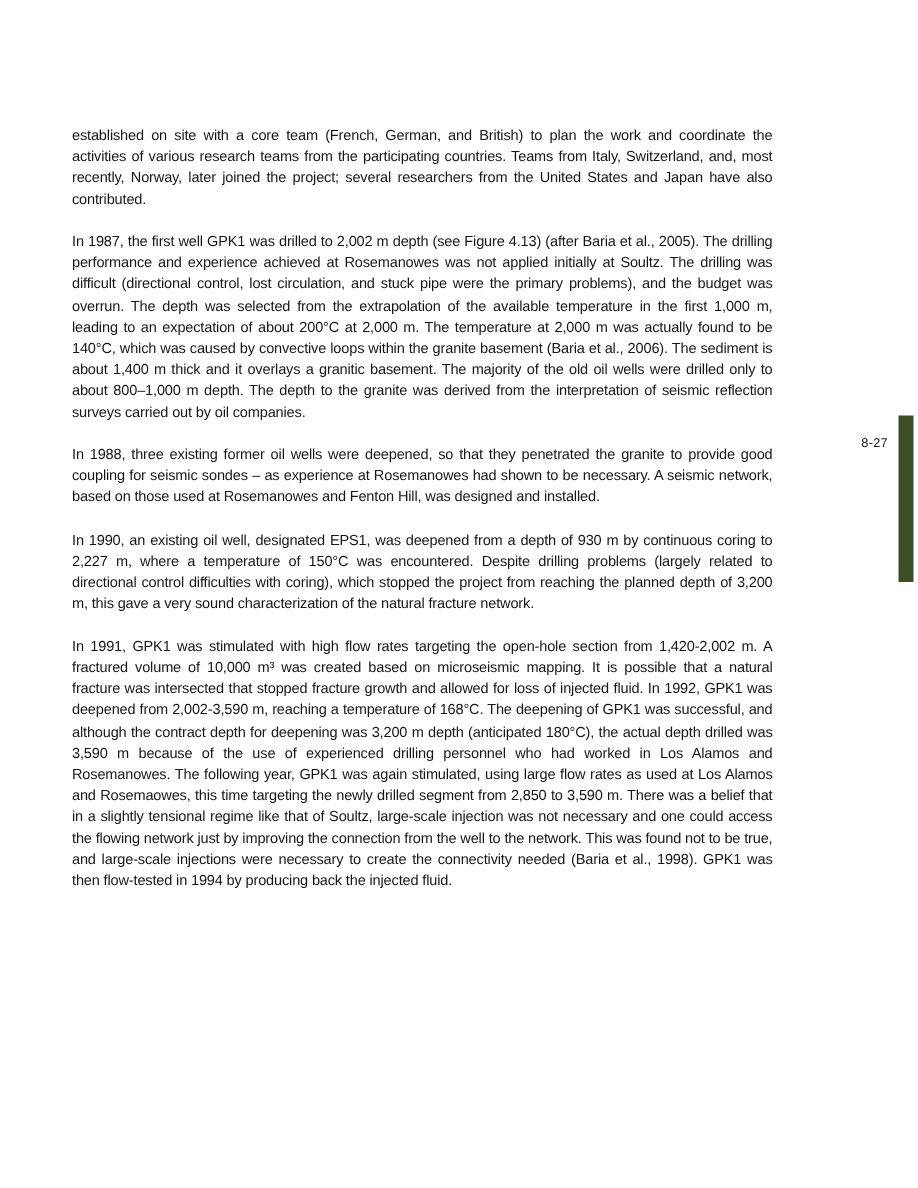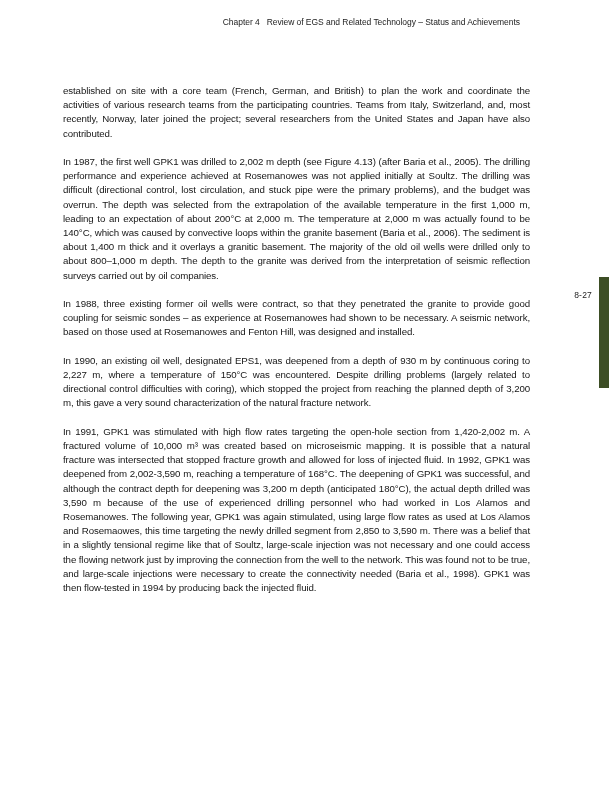--- a/index.html
+++ b/index.html
@@ -27,21 +27,21 @@
     color: #1c1c1c;
     letter-spacing: -0.05px;
     white-space: nowrap;
   }
   .chapter-label {
     margin-right: 7px;
   }
   .body-text {
     position: absolute;
     top: 84px;
-    left: 63px;
+    left: 48px;
     width: 467px;
     font-size: 9.7px;
     line-height: 14.2px;
     letter-spacing: -0.1px;
     text-align: justify;
     color: #161616;
   }
   .body-text p {
     margin: 0 0 14.2px 0;
   }
@@ -60,28 +60,25 @@
     width: 10px;
     height: 111px;
     background: #3d4e25; 
   }
 </style>
 </head>
 <body>
 
 <div class="page">
 
-  <div class="running-header">
-    <span class="chapter-label">Chapter 4</span><span>Review of EGS and Related Technology – Status and Achievements</span>
-  </div>
 
   <div class="body-text">
     <p>established on site with a core team (French, German, and British) to plan the work and coordinate the activities of various research teams from the participating countries. Teams from Italy, Switzerland, and, most recently, Norway, later joined the project; several researchers from the United States and Japan have also contributed.</p>
     <p>In 1987, the first well GPK1 was drilled to 2,002 m depth (see Figure 4.13) (after Baria et al., 2005). The drilling performance and experience achieved at Rosemanowes was not applied initially at Soultz. The drilling was difficult (directional control, lost circulation, and stuck pipe were the primary problems), and the budget was overrun. The depth was selected from the extrapolation of the available temperature in the first 1,000 m, leading to an expectation of about 200°C at 2,000 m. The temperature at 2,000 m was actually found to be 140°C, which was caused by convective loops within the granite basement (Baria et al., 2006). The sediment is about 1,400 m thick and it overlays a granitic basement. The majority of the old oil wells were drilled only to about 800–1,000 m depth. The depth to the granite was derived from the interpretation of seismic reflection surveys carried out by oil companies.</p>
-    <p>In 1988, three existing former oil wells were contract, so that they penetrated the granite to provide good coupling for seismic sondes – as experience at Rosemanowes had shown to be necessary. A seismic network, based on those used at Rosemanowes and Fenton Hill, was designed and installed.</p>
+    <p>In 1988, three existing former oil wells were deepened, so that they penetrated the granite to provide good coupling for seismic sondes – as experience at Rosemanowes had shown to be necessary. A seismic network, based on those used at Rosemanowes and Fenton Hill, was designed and installed.</p>
     <p>In 1990, an existing oil well, designated EPS1, was deepened from a depth of 930 m by continuous coring to 2,227 m, where a temperature of 150°C was encountered. Despite drilling problems (largely related to directional control difficulties with coring), which stopped the project from reaching the planned depth of 3,200 m, this gave a very sound characterization of the natural fracture network.</p>
     <p>In 1991, GPK1 was stimulated with high flow rates targeting the open-hole section from 1,420-2,002 m. A fractured volume of 10,000 m³ was created based on microseismic mapping. It is possible that a natural fracture was intersected that stopped fracture growth and allowed for loss of injected fluid. In 1992, GPK1 was deepened from 2,002-3,590 m, reaching a temperature of 168°C. The deepening of GPK1 was successful, and although the contract depth for deepening was 3,200 m depth (anticipated 180°C), the actual depth drilled was 3,590 m because of the use of experienced drilling personnel who had worked in Los Alamos and Rosemanowes. The following year, GPK1 was again stimulated, using large flow rates as used at Los Alamos and Rosemaowes, this time targeting the newly drilled segment from 2,850 to 3,590 m. There was a belief that in a slightly tensional regime like that of Soultz, large-scale injection was not necessary and one could access the flowing network just by improving the connection from the well to the network. This was found not to be true, and large-scale injections were necessary to create the connectivity needed (Baria et al., 1998). GPK1 was then flow-tested in 1994 by producing back the injected fluid.</p>
   </div>
 
   <div class="page-number">8-27</div>
 
   <div class="chapter-tab" style="background: rgb(61, 78, 37);"></div>
 
 </div>
 

